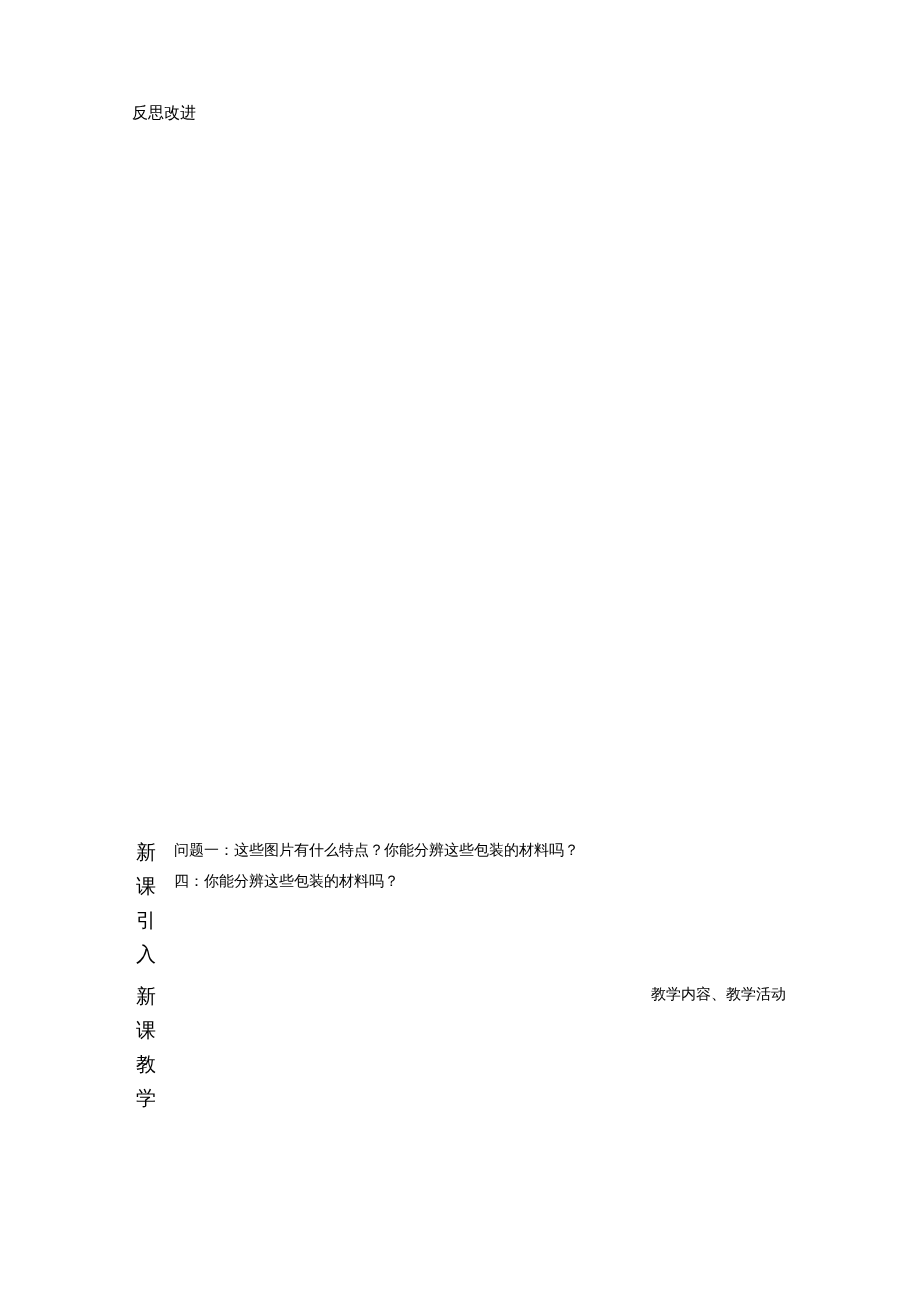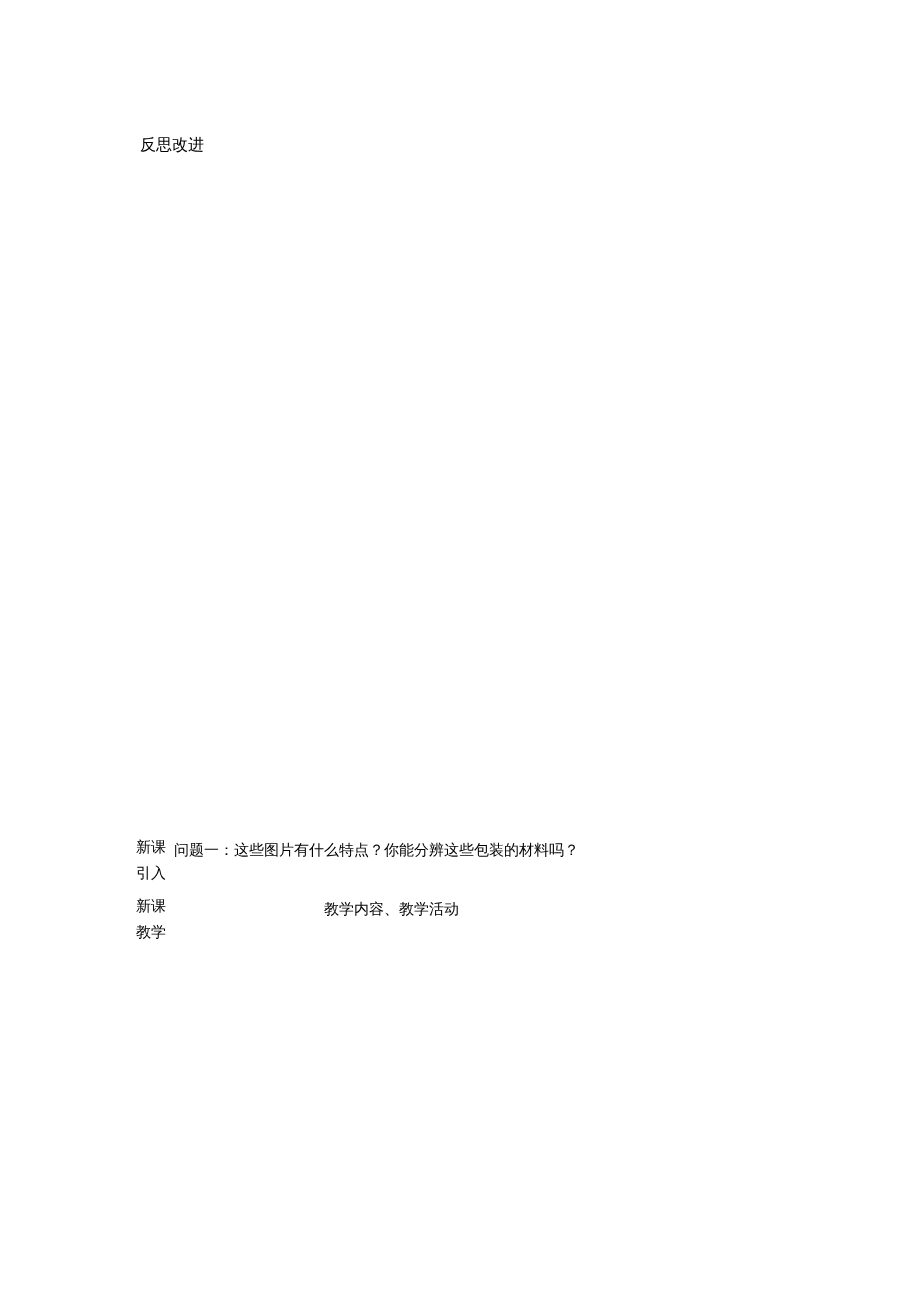--- a/index.html
+++ b/index.html
@@ -14,51 +14,50 @@
     font-size: 15px;
     line-height: 1.6;
   }
   .page {
     position: relative;
     width: 920px;
     height: 1301px;
   }
   .heading-top {
     position: absolute;
-    left: 140px;
+    left: 132px;
     top: 100px;
     font-size: 16px;
-    margin-top: 32px;
   }
   .section-block {
     position: absolute;
     left: 136px;
     top: 835px;
     width: 650px;
   }
   .row {
     display: flex;
     align-items: flex-start;
   }
   .left-col {
     width: 38px;
     flex-shrink: 0;
-    font-size: 15px;
+    font-size: 20px;
     line-height: 1.7;
   }
   .right-col {
     flex: 1;
     font-size: 15px;
     line-height: 2.05;
   }
   .q-line {
     white-space: nowrap;
   }
   .center-line {
-    text-align: left;
+    text-align: right;
     padding-left: 150px;
     font-size: 15px;
   }
   .second-block {
     margin-top: 8px;
   }
 </style>
 </head>
 <body>
 
@@ -68,20 +67,21 @@
 
   <div class="section-block">
 
     <div class="row">
       <div class="left-col">
         <div>新课</div>
         <div>引入</div>
       </div>
       <div class="right-col">
         <div class="q-line">问题一：这些图片有什么特点？你能分辨这些包装的材料吗？</div>
+        <div class="q-line">四：你能分辨这些包装的材料吗？</div>
       </div>
     </div>
 
     <div class="row second-block">
       <div class="left-col">
         <div>新课</div>
         <div>教学</div>
       </div>
       <div class="right-col">
         <div class="center-line">教学内容、教学活动</div>

